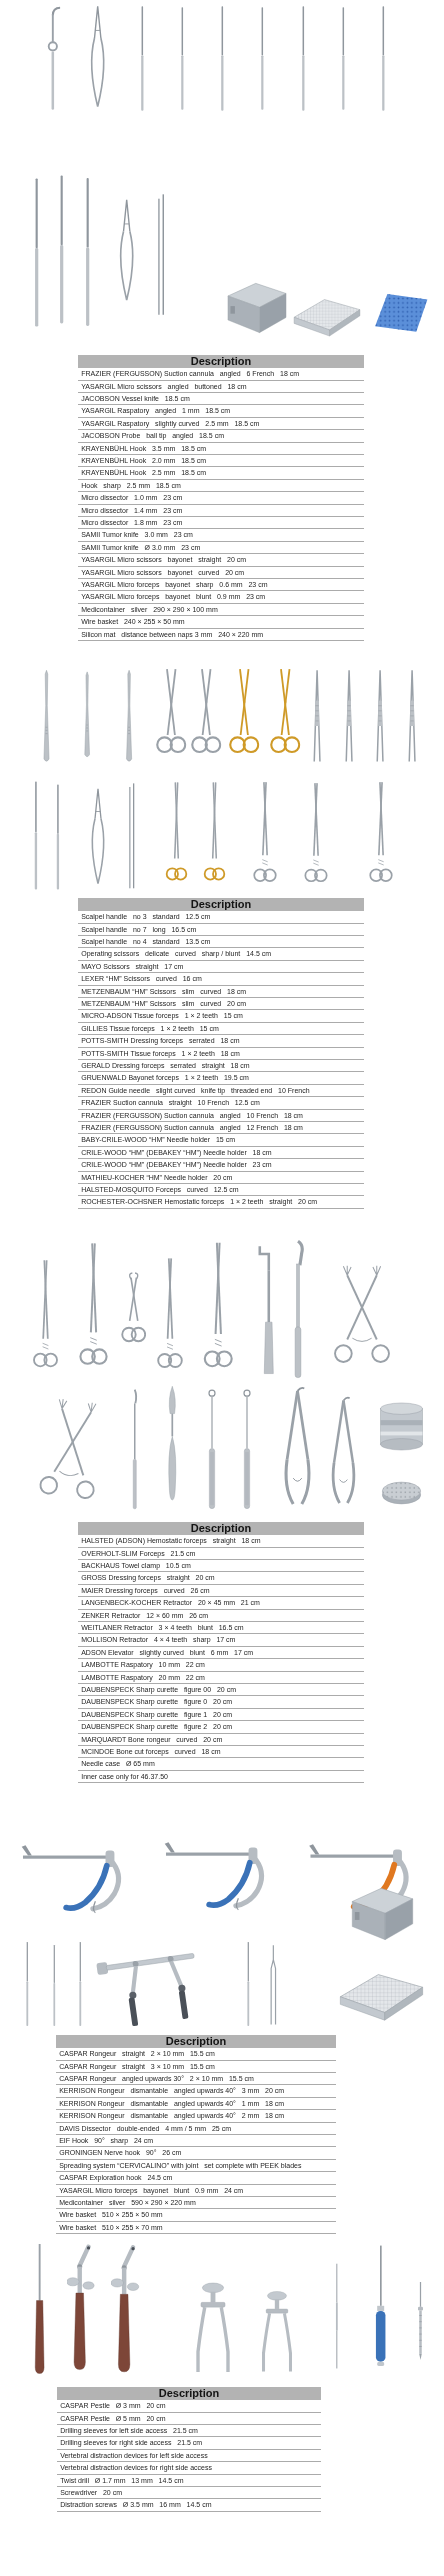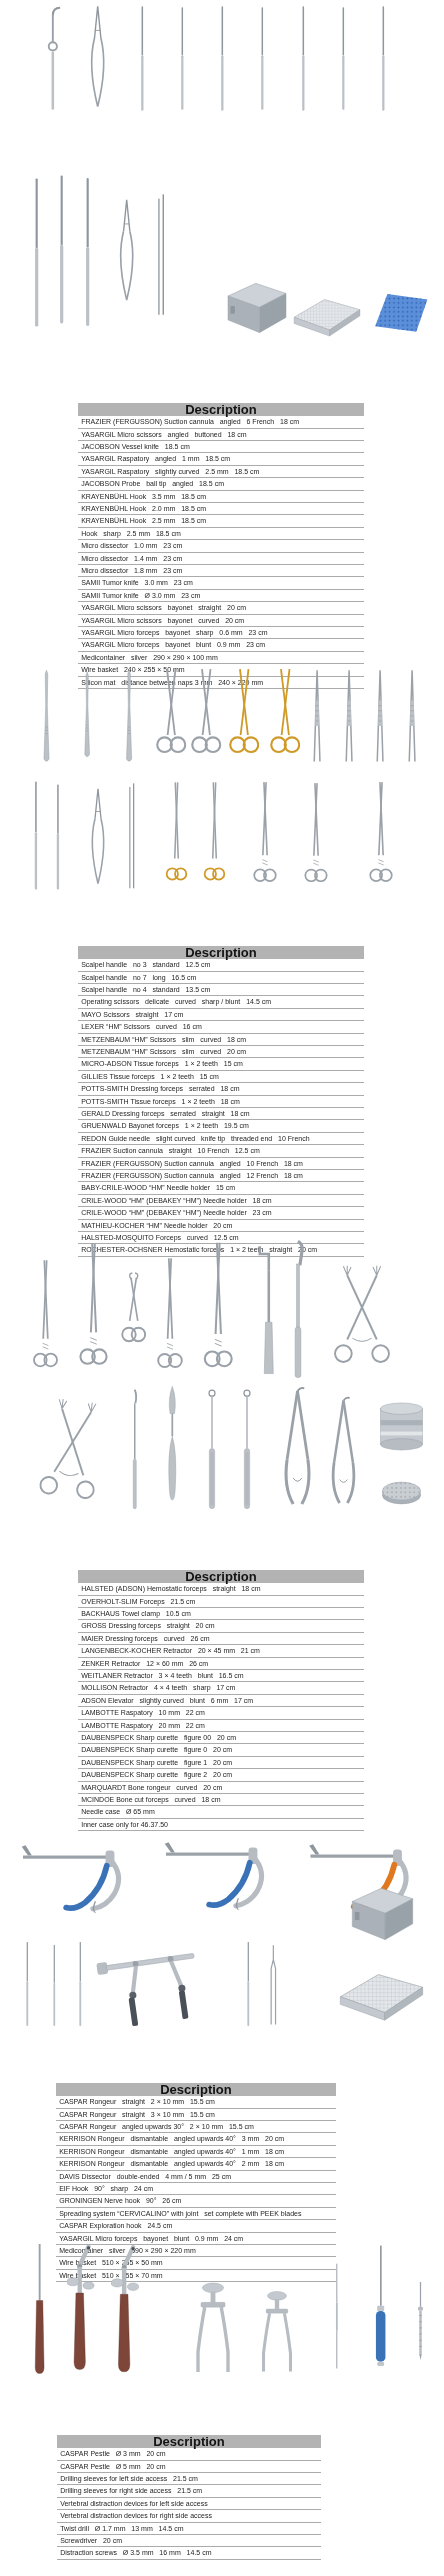--- a/index.html
+++ b/index.html
@@ -7,21 +7,21 @@
     position:relative; width:445px; height:2576px; background:#fff;
     font-family:"Liberation Sans", sans-serif; overflow:hidden;
   }
   .illus { position:absolute; }
   .it { position:absolute; display:block; }
   .gold { color:var(--gold,#cf9a28); }
   .steel { color:#9aa1a8; }
   .dtable { position:absolute; }
   .thead {
     height:13.3px; line-height:13.3px; background:#b3b3b3; color:#141414;
-    font-weight:bold; font-size:13px; text-align:center;margin-top:48px;
+    font-weight:bold; font-size:11px; text-align:center;
   }
   .trow {
     box-sizing:border-box; height:12.4px; line-height:11.8px;
     font-size:7px; color:#242424; padding-left:3.2px;
     border-bottom:0.6px solid #ababab; white-space:pre; overflow:hidden;
   }
   .sprite { position:absolute; width:0; height:0; overflow:hidden; }
 </style>
 </head>
 <body>

